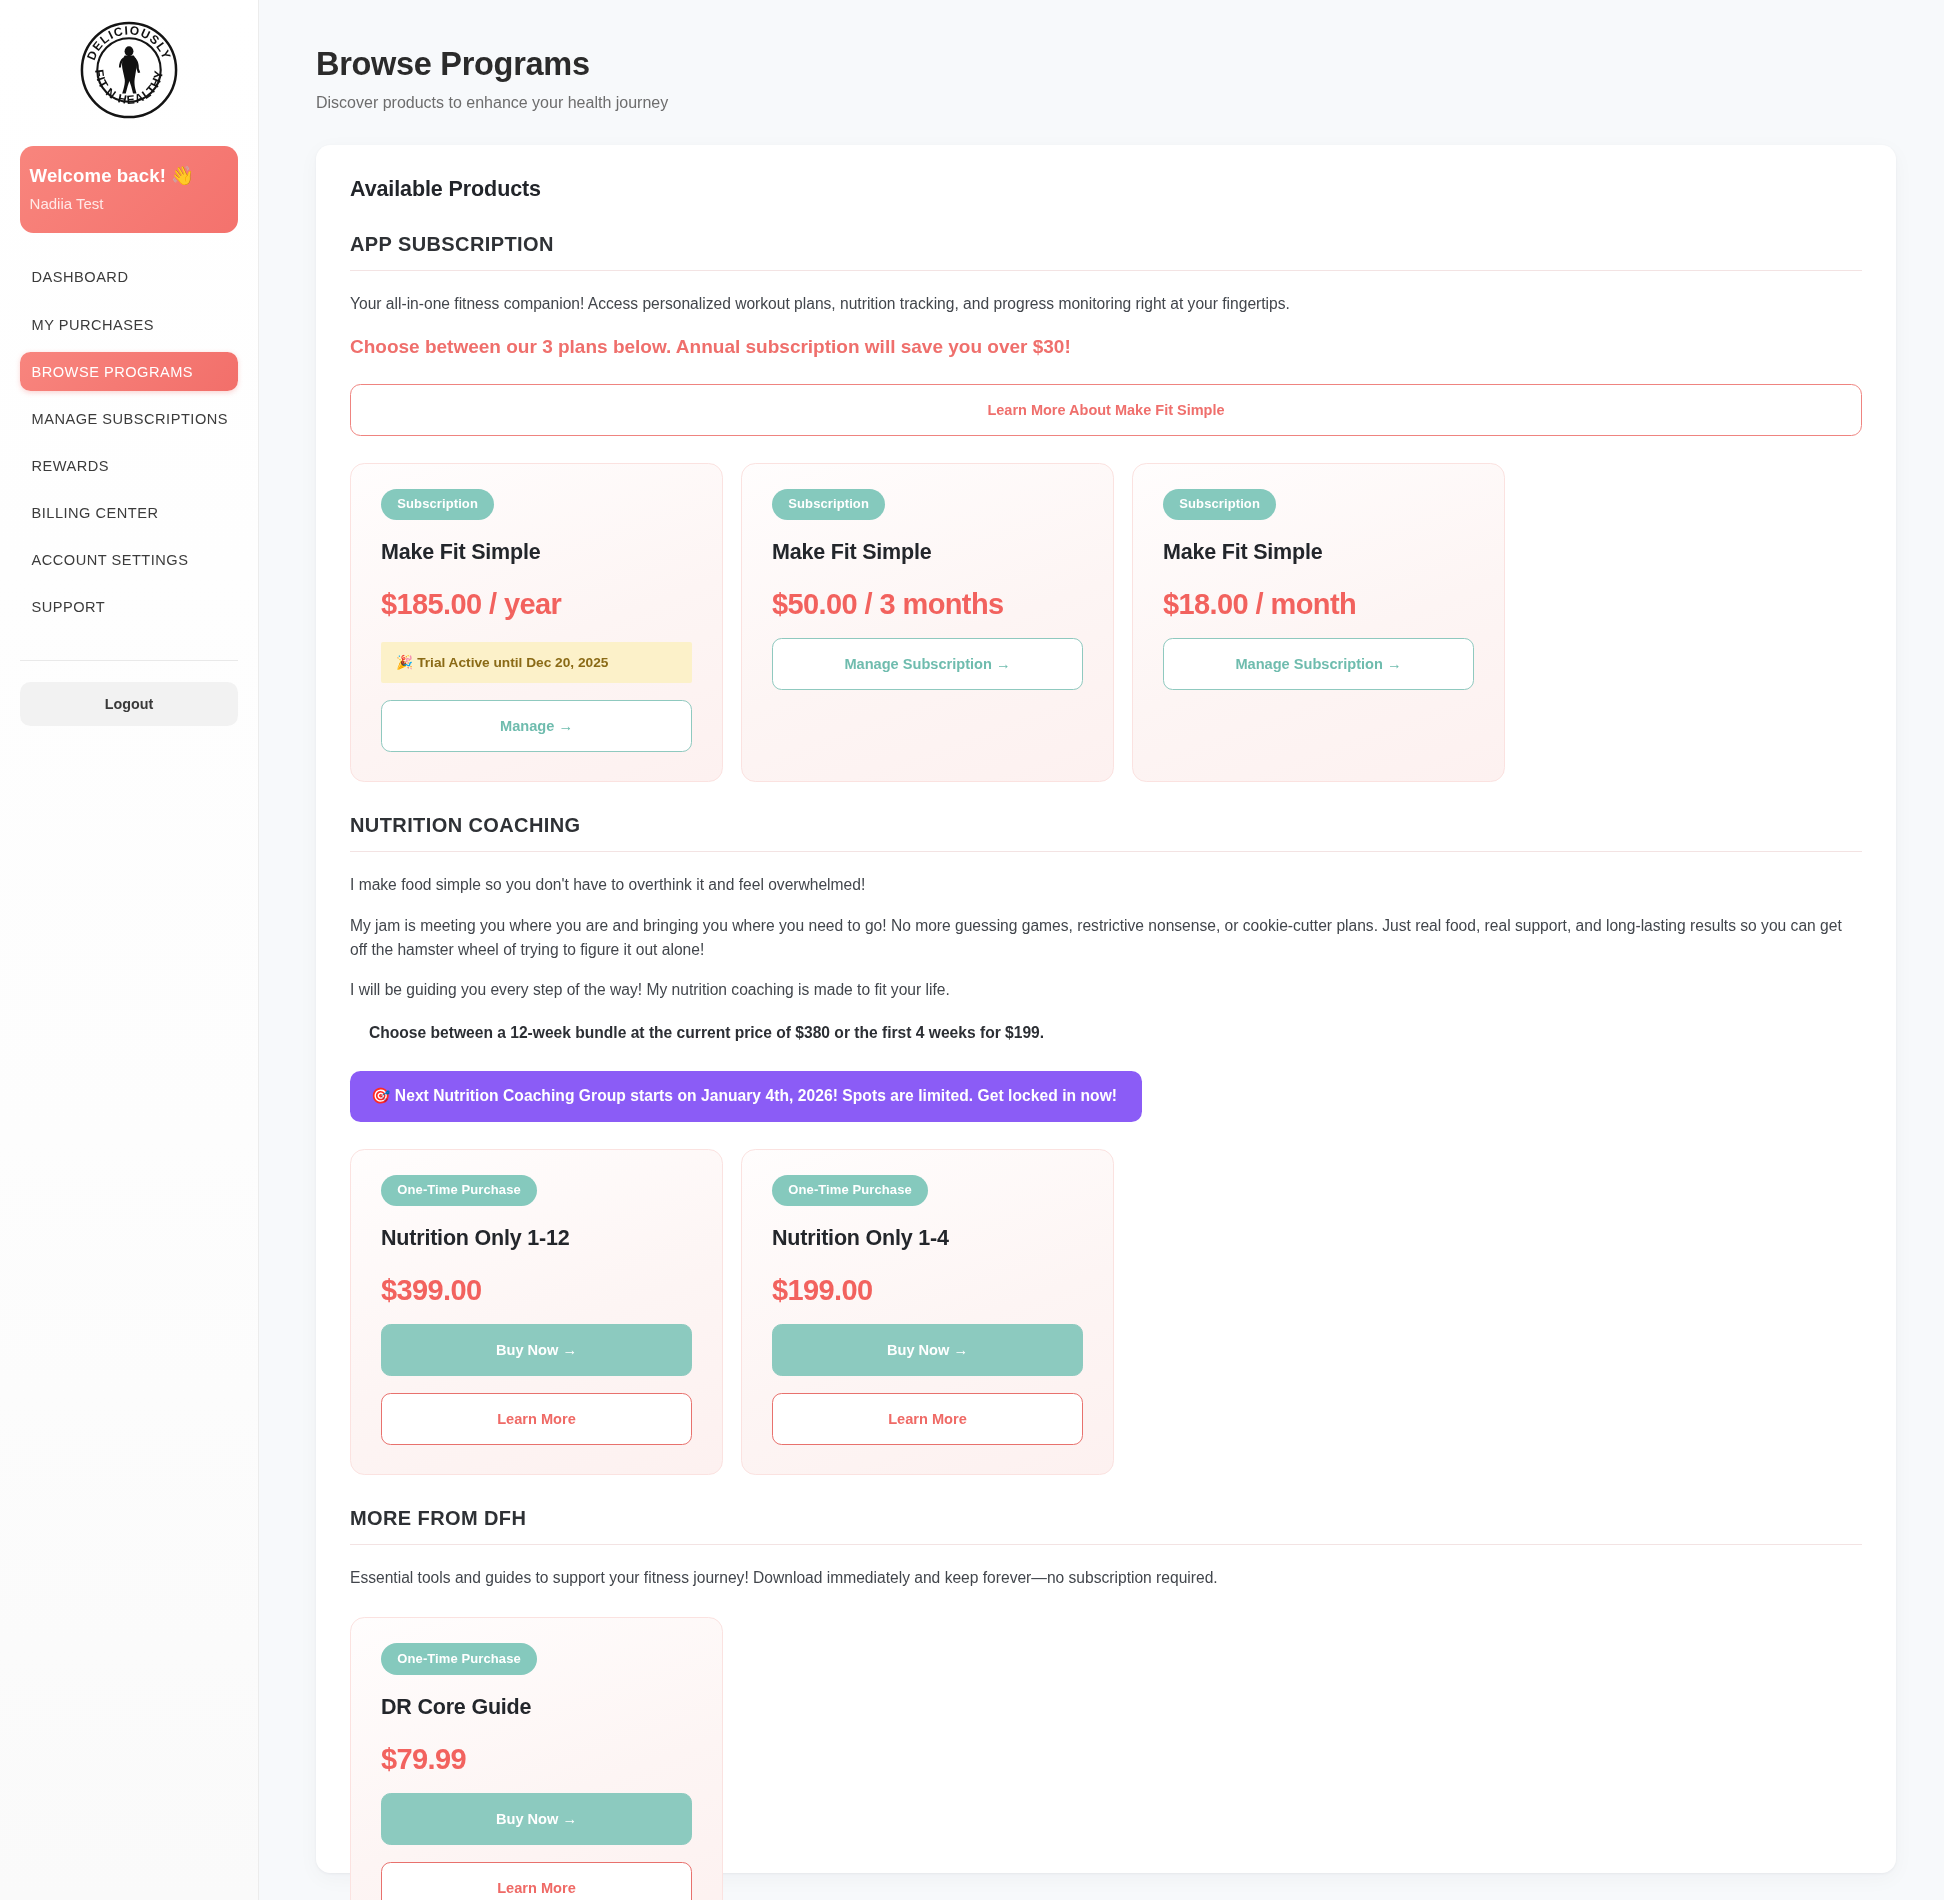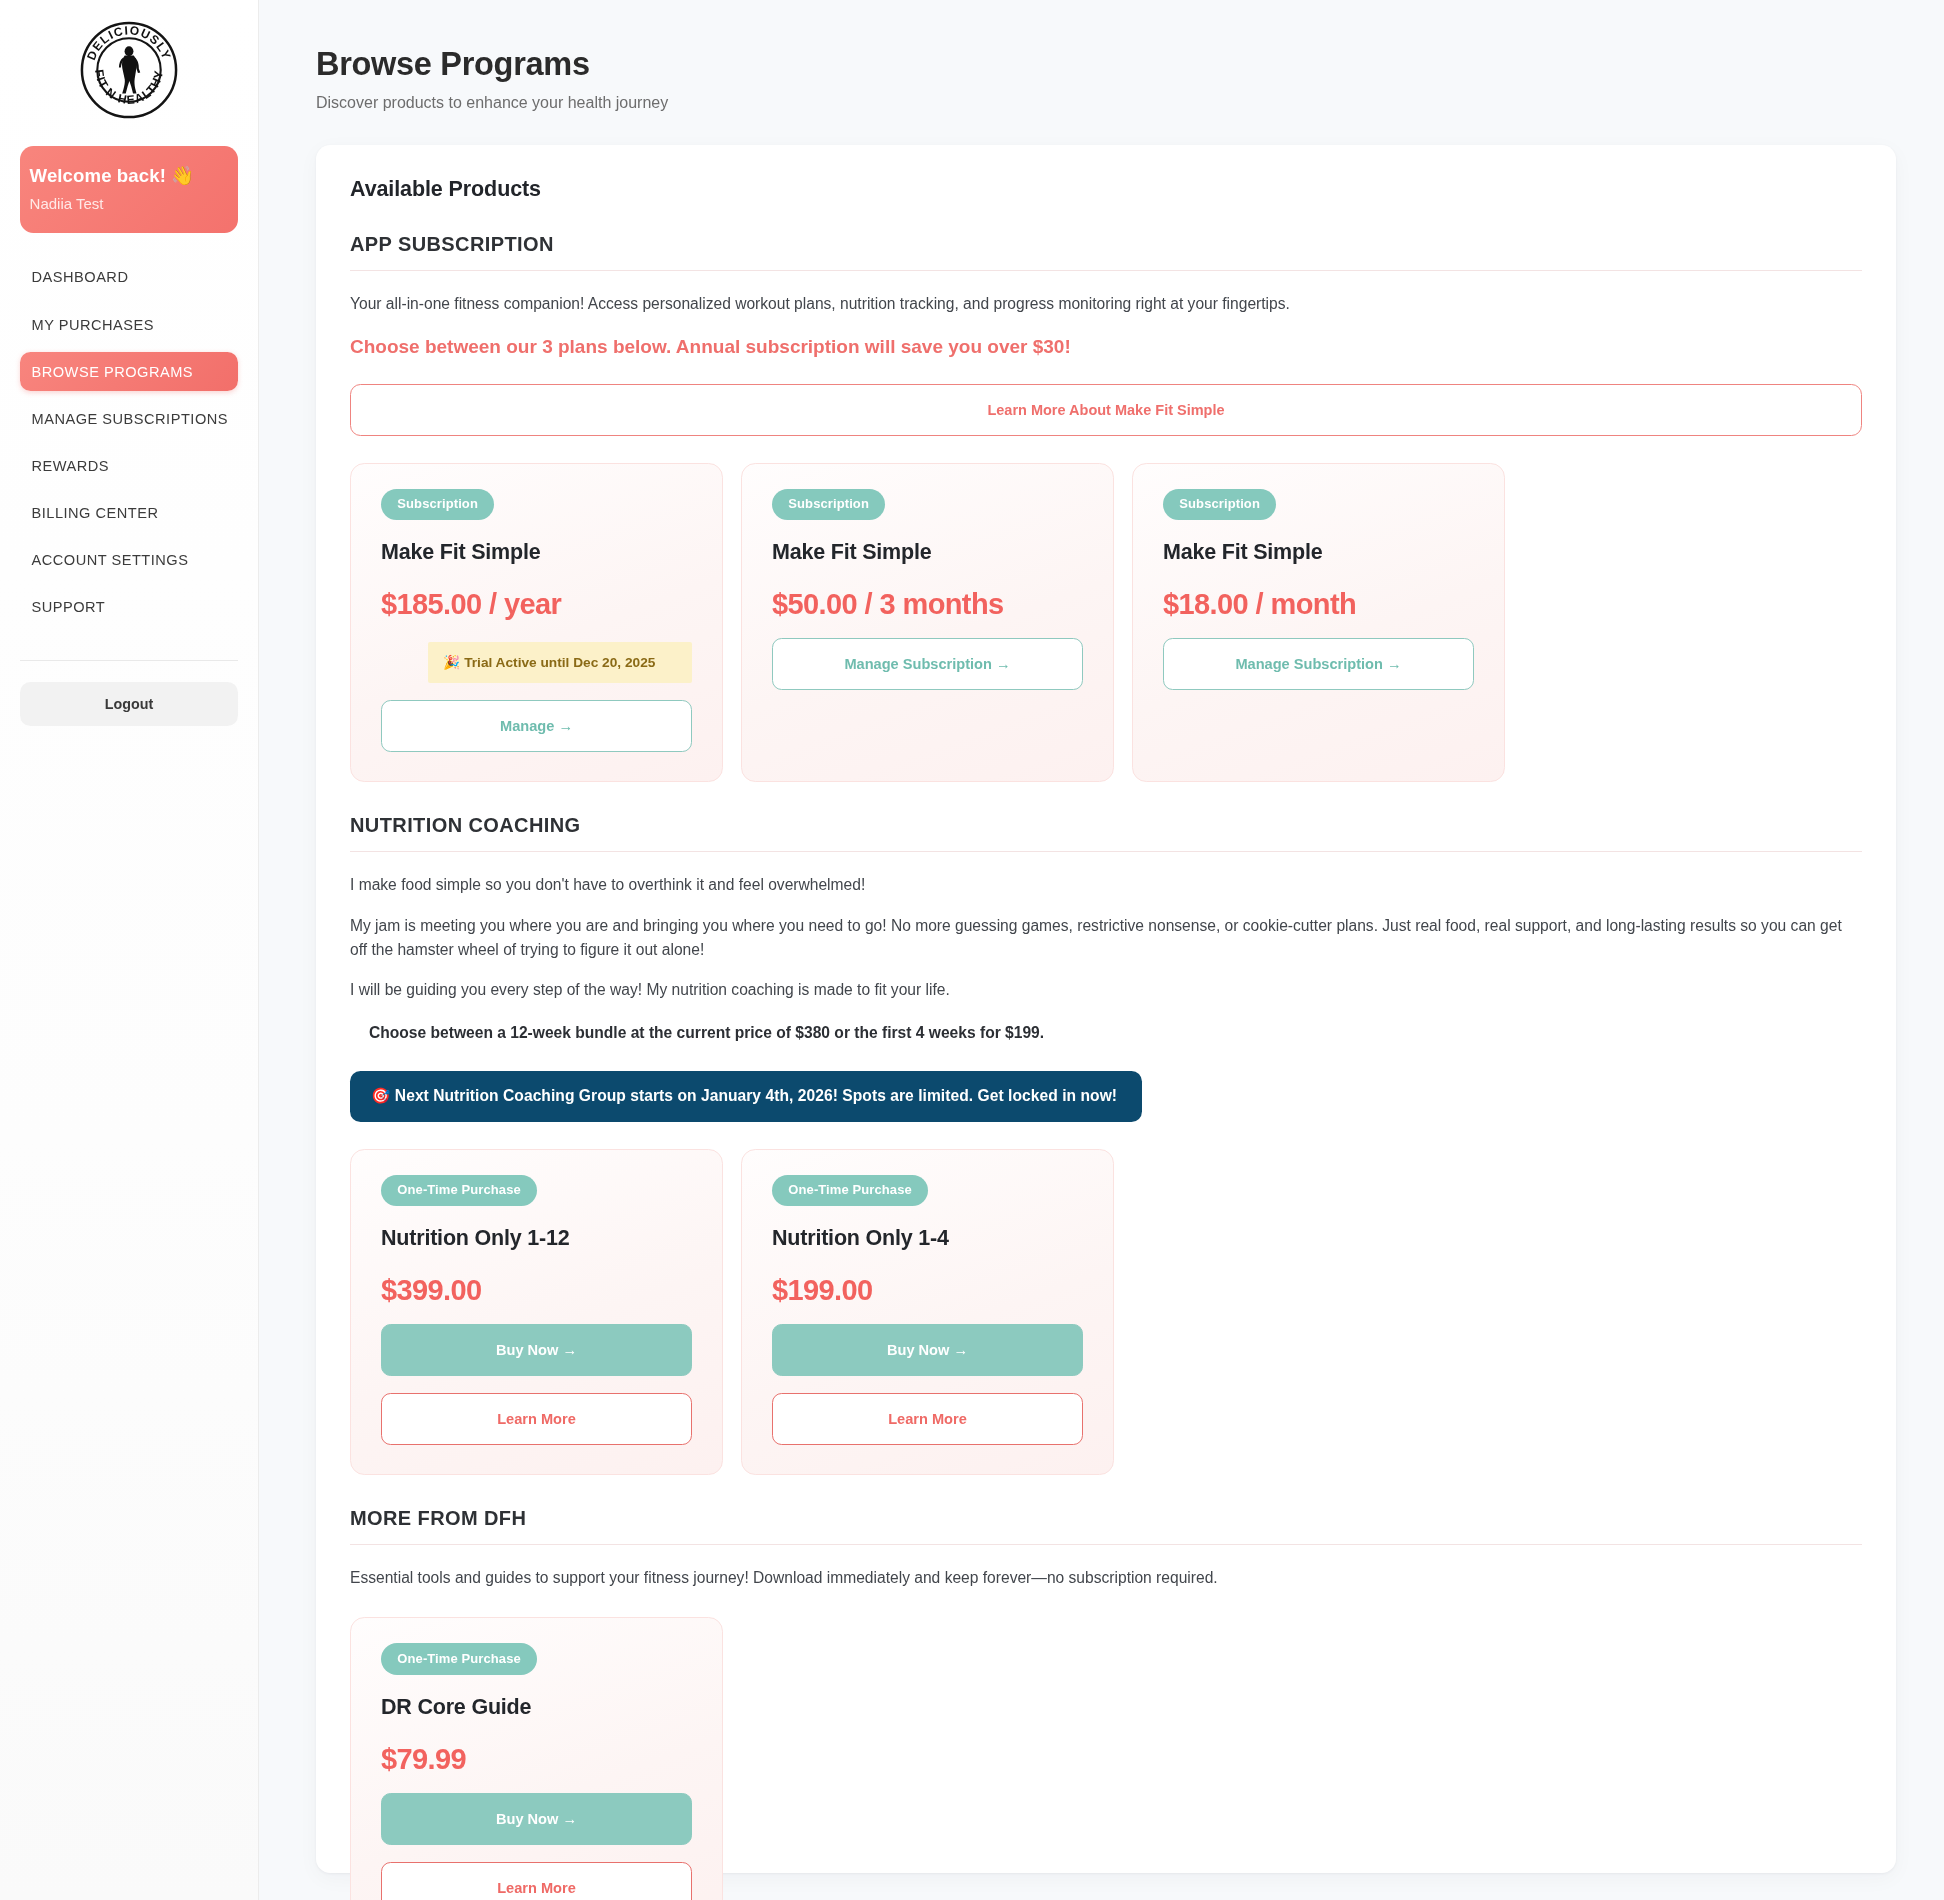--- a/index.html
+++ b/index.html
@@ -174,21 +174,21 @@
     font-weight: bold;
     text-align: center;
     padding: 17px 0;
     cursor: pointer;
     font-family: "Liberation Sans", sans-serif;
   }
 
   .notice-banner {
     margin-top: 25px;
     display: inline-block;
-    background: #0c4a6e;
+    background: #8b5cf6;
     border-radius: 10.5px;
     color: #ffffff;
     font-size: 15.6px;
     font-weight: bold;
     padding: 16.3px 25px 17px 21px;
     letter-spacing: 0.05px;
   }
 
   
   .card-grid {
@@ -236,21 +236,20 @@
   }
 
   .trial-pill {
     margin-top: 21px;
     background: #fcf1c9;
     border-radius: 2px;
     color: #8a6a16;
     font-size: 13.7px;
     font-weight: bold;
     padding: 12.4px 15.3px;
-    margin-left: 47px;
   }
 
   .btn {
     display: block;
     width: 100%;
     margin-top: 17px;
     border-radius: 9.6px;
     font-size: 14.6px;
     font-weight: bold;
     text-align: center;

